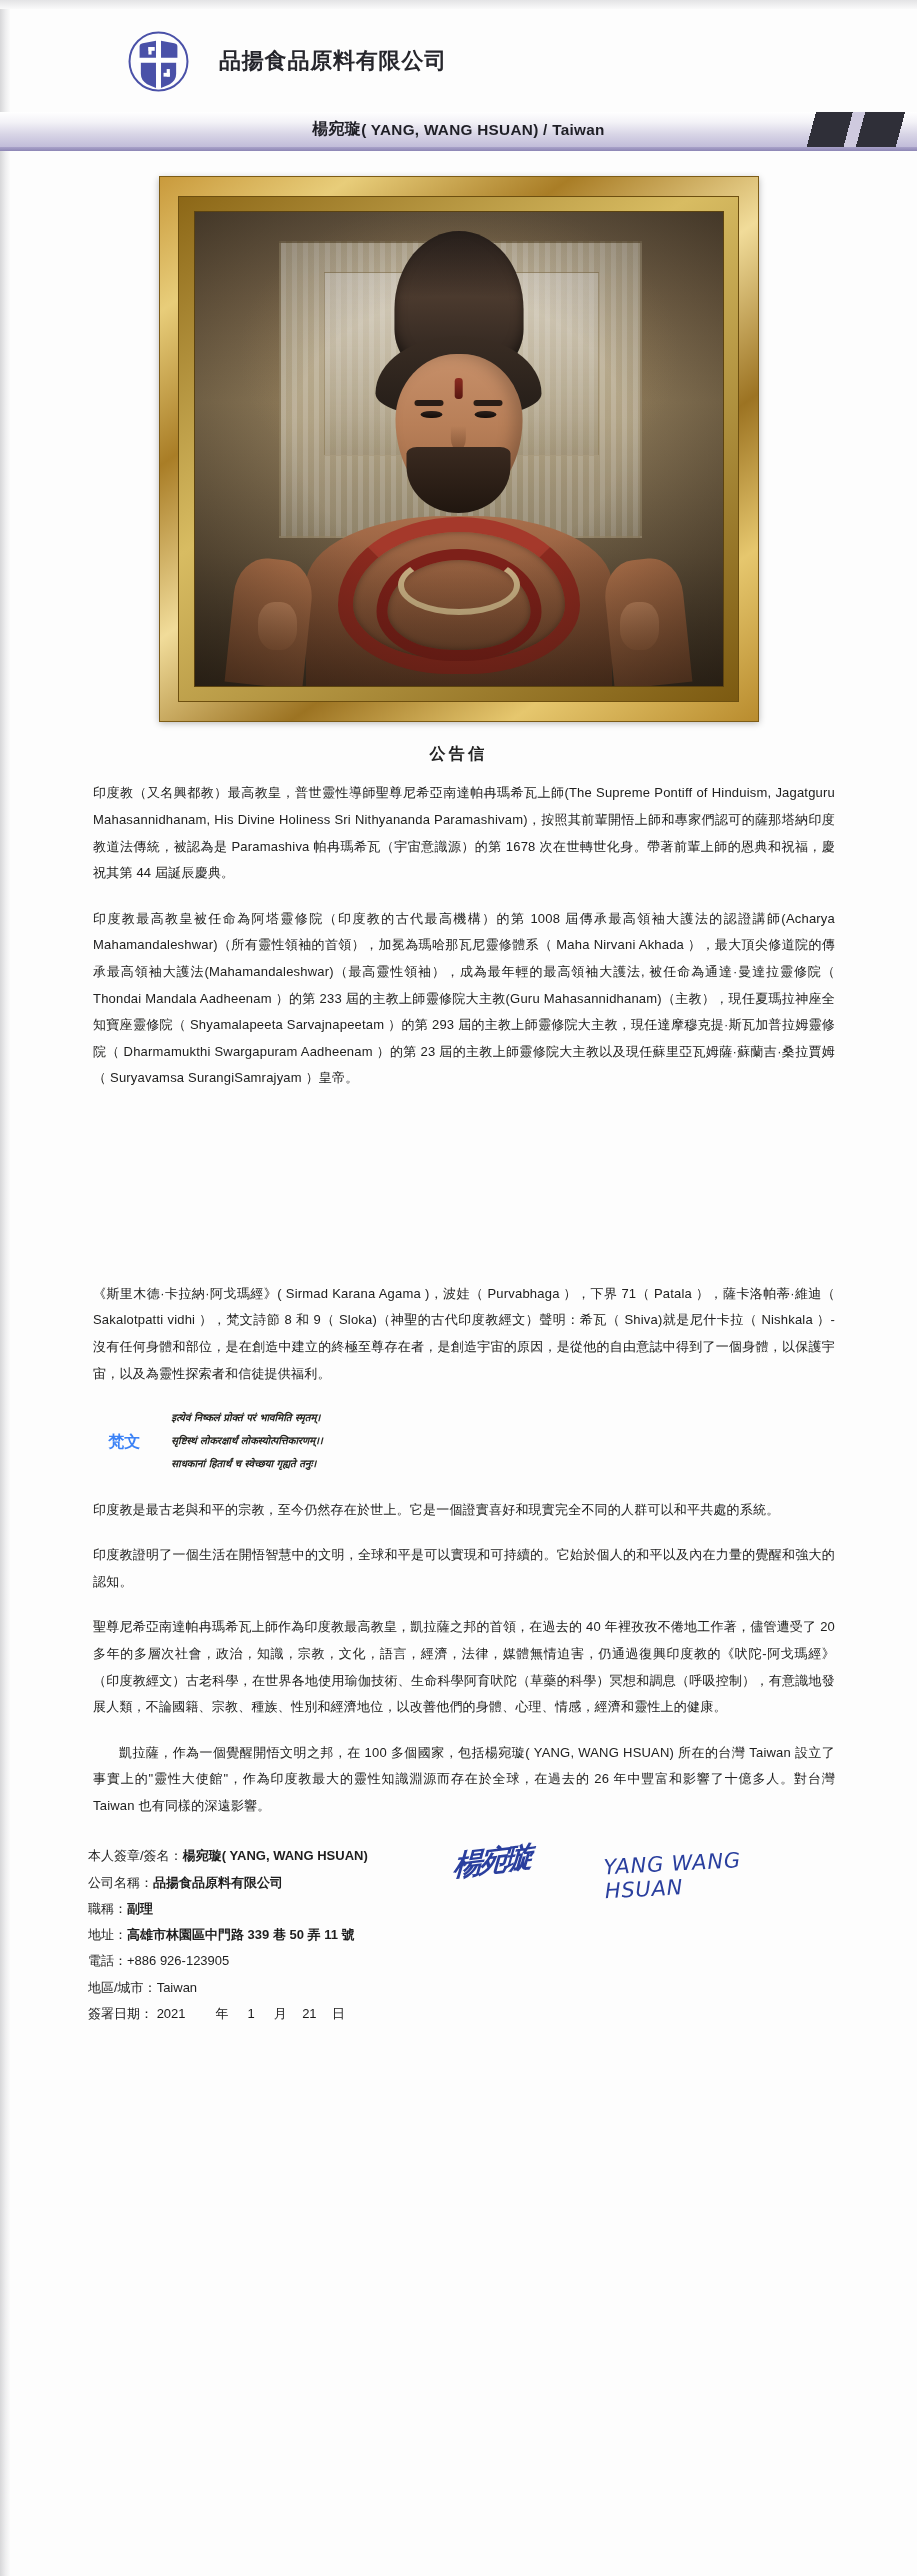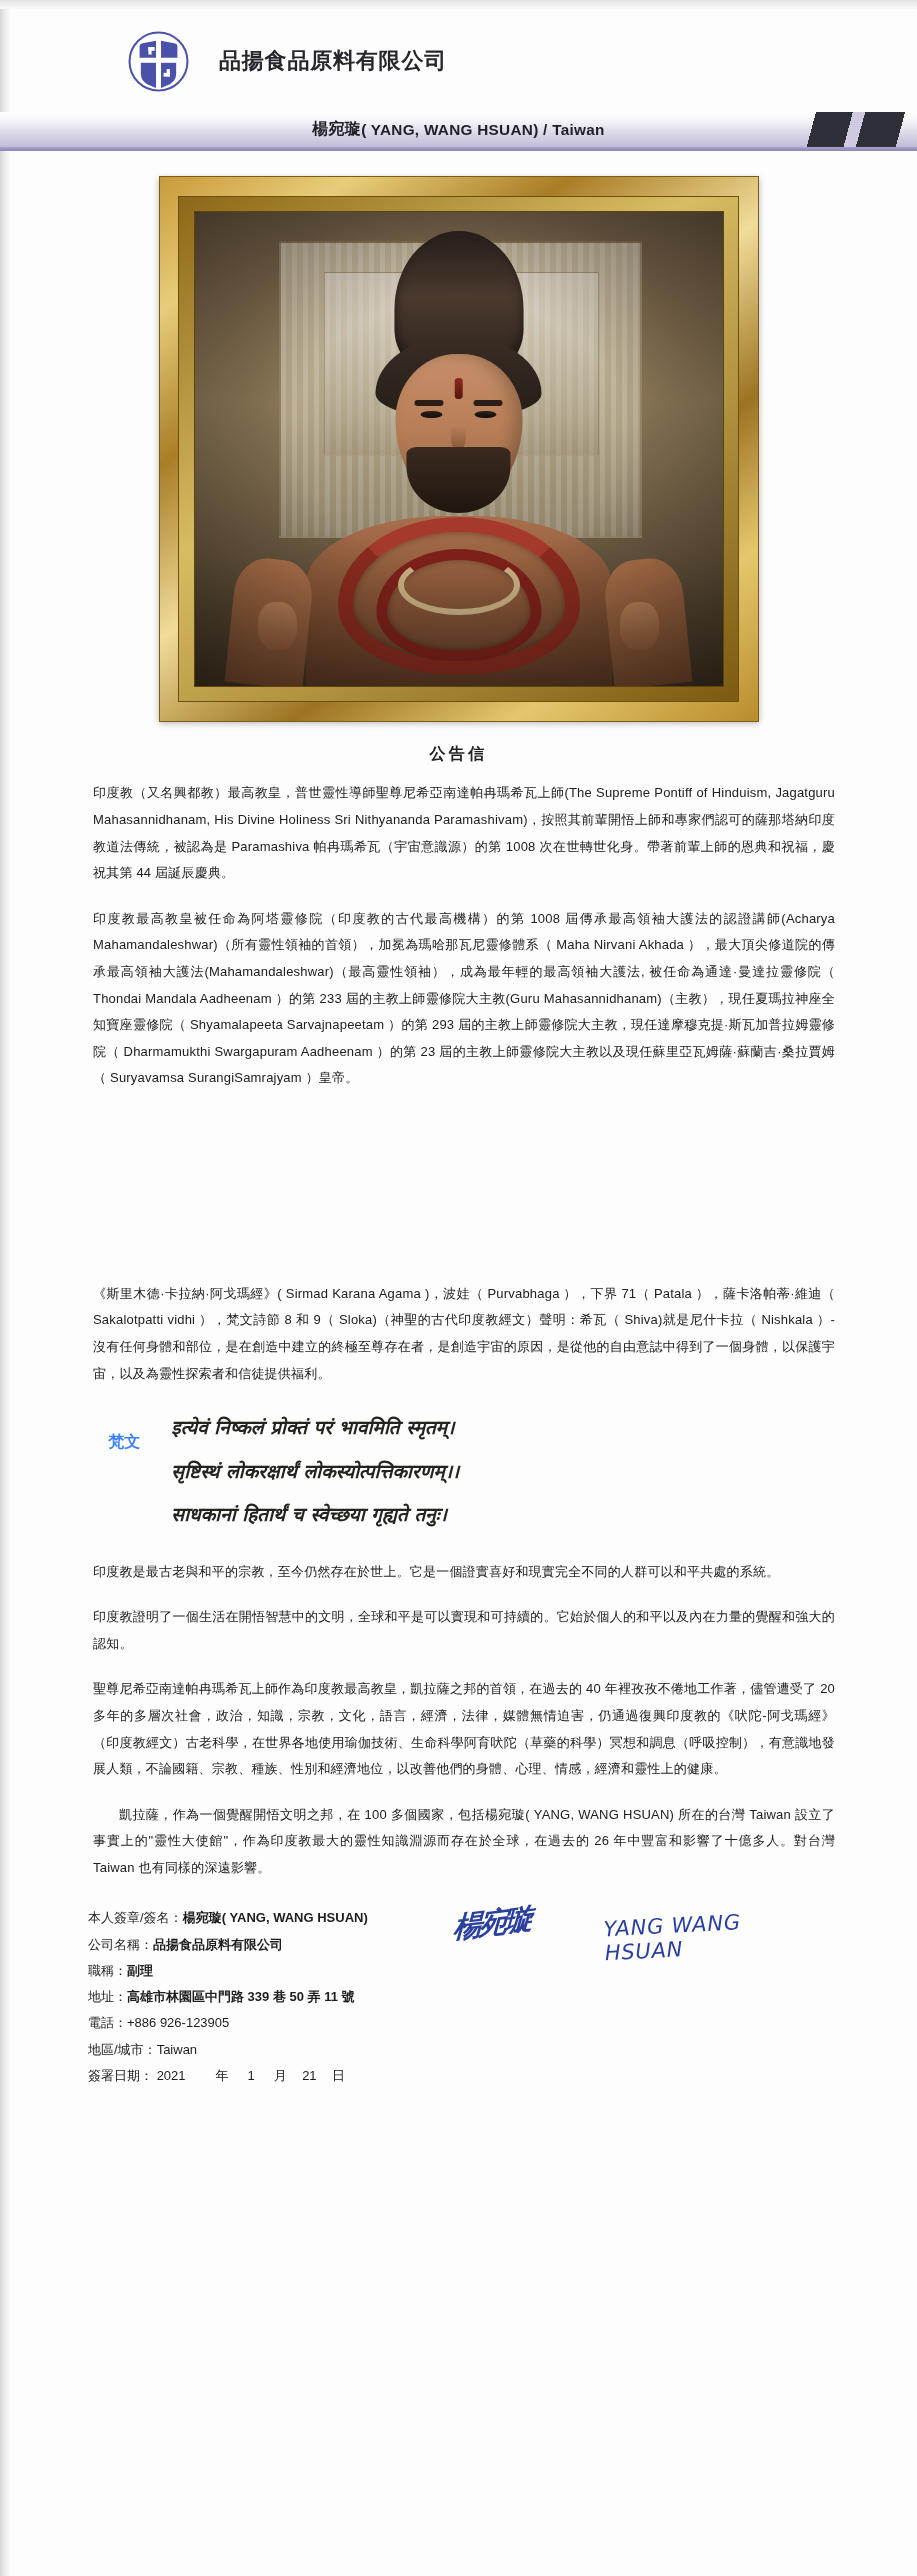--- a/index.html
+++ b/index.html
@@ -226,21 +226,21 @@
     padding-left:15.3px;
   }
   .sanskrit-label{
     flex:0 0 63px;
     font-size:16px;font-weight:bold;color:#3b82f6;
     padding-top:25.5px;
   }
   .sanskrit-lines{
     font-family:"DejaVu Sans","Liberation Sans",sans-serif;
     font-style:italic;font-weight:bold;
-    font-size:19px;line-height:2.3;color:#24241f;
+    font-size:10px;line-height:2.3;color:#24241f;
   }
 
   
   .sigblock{
     position:relative;
     padding:5.1px 0 51px 88px;
   }
   .sigrow{
     font-size:13px;line-height:2.02;color:#1e1e1e;
     white-space:nowrap;
@@ -334,21 +334,21 @@
           </div>
           <div class="photo-vignette"></div>
         </div>
       </div>
     </div>
   </div>
 
   <div class="doc-title">公告信</div>
 
   <div class="content">
-    <p class="para">印度教（又名興都教）最高教皇，普世靈性導師聖尊尼希亞南達帕冉瑪希瓦上師(The Supreme Pontiff of Hinduism, Jagatguru Mahasannidhanam, His Divine Holiness Sri Nithyananda Paramashivam)，按照其前輩開悟上師和專家們認可的薩那塔納印度教道法傳統，被認為是 Paramashiva 帕冉瑪希瓦（宇宙意識源）的第 1008 次在世轉世化身。帶著前輩上師的恩典和祝福，慶祝其第 44 屆誕辰慶典。</p>
+    <p class="para">印度教（又名興都教）最高教皇，普世靈性導師聖尊尼希亞南達帕冉瑪希瓦上師(The Supreme Pontiff of Hinduism, Jagatguru Mahasannidhanam, His Divine Holiness Sri Nithyananda Paramashivam)，按照其前輩開悟上師和專家們認可的薩那塔納印度教道法傳統，被認為是 Paramashiva 帕冉瑪希瓦（宇宙意識源）的第 1678 次在世轉世化身。帶著前輩上師的恩典和祝福，慶祝其第 44 屆誕辰慶典。</p>
     <p class="para">印度教最高教皇被任命為阿塔靈修院（印度教的古代最高機構）的第 1008 屆傳承最高領袖大護法的認證講師(Acharya Mahamandaleshwar)（所有靈性領袖的首領），加冕為瑪哈那瓦尼靈修體系（ Maha Nirvani Akhada ），最大頂尖修道院的傳承最高領袖大護法(Mahamandaleshwar)（最高靈性領袖），成為最年輕的最高領袖大護法, 被任命為通達·曼達拉靈修院（ Thondai Mandala Aadheenam ）的第 233 屆的主教上師靈修院大主教(Guru Mahasannidhanam)（主教），現任夏瑪拉神座全知寶座靈修院（ Shyamalapeeta Sarvajnapeetam ）的第 293 屆的主教上師靈修院大主教，現任達摩穆克提·斯瓦加普拉姆靈修院（ Dharmamukthi Swargapuram Aadheenam ）的第 23 屆的主教上師靈修院大主教以及現任蘇里亞瓦姆薩·蘇蘭吉·桑拉賈姆（ Suryavamsa SurangiSamrajyam ）皇帝。</p>
 
     <div class="gap-block"></div>
 
     <p class="para">《斯里木德·卡拉納·阿戈瑪經》( Sirmad Karana Agama )，波娃（ Purvabhaga ），下界 71（ Patala ），薩卡洛帕蒂·維迪（ Sakalotpatti vidhi ），梵文詩節 8 和 9（ Sloka)（神聖的古代印度教經文）聲明：希瓦（ Shiva)就是尼什卡拉（ Nishkala ）- 沒有任何身體和部位，是在創造中建立的終極至尊存在者，是創造宇宙的原因，是從他的自由意誌中得到了一個身體，以保護宇宙，以及為靈性探索者和信徒提供福利。</p>
 
     <div class="sanskrit-row">
       <div class="sanskrit-label">梵文</div>
       <div class="sanskrit-lines">
         <div>इत्येवं निष्कलं प्रोक्तं परं भावमिति स्मृतम्।</div>

